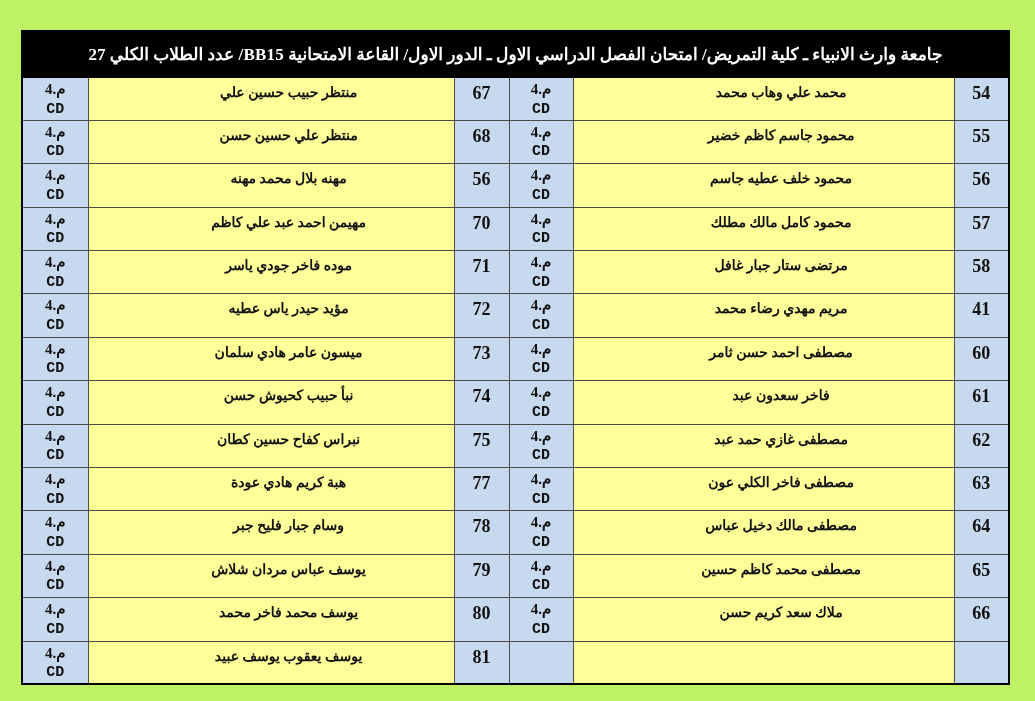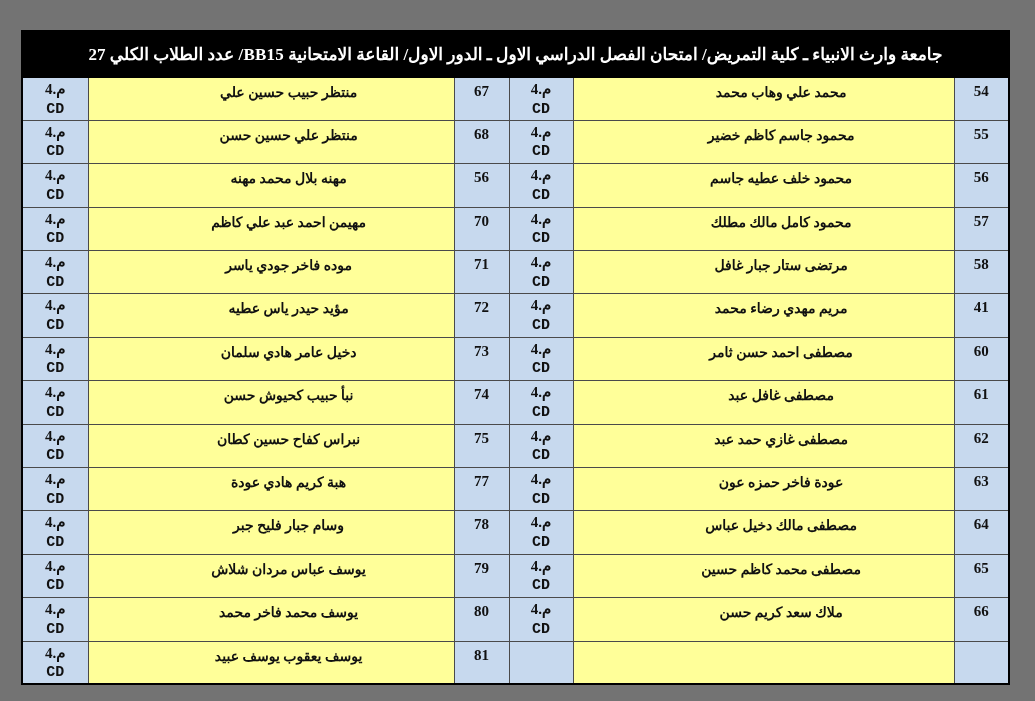--- a/index.html
+++ b/index.html
@@ -5,21 +5,21 @@
   html, body {
     margin: 0;
     padding: 0;
     background: #ffffff;
     font-family: "Liberation Serif", "DejaVu Serif", serif;
   }
   .page {
     position: relative;
     width: 1035px;
     height: 701px;
-    background: #737373;
+    background: #bef264;
     overflow: hidden;
   }
   table.exam-table {
     position: absolute;
     left: 21px;
     top: 30px;
     width: 987px;
     border-collapse: collapse;
     table-layout: fixed;
     border: 2px solid #000000;
@@ -41,21 +41,21 @@
     border: 1px solid #4a4a4a;
     vertical-align: top;
     text-align: center;
     font-weight: bold;
     color: #111111;
     padding: 0;
     overflow: hidden;
   }
   td.num {
     background: #c7d9ee;
-    font-size: 15px;
+    font-size: 18px;
     padding-top: 5px;
   }
   td.name {
     background: #ffff99;
     font-size: 14px;
     padding-top: 6px;
     padding-left: 35px;
   }
   td.room {
     background: #c7d9ee;
@@ -169,29 +169,29 @@
           </td>
       </tr>
       <tr>
         <td class="num">60</td>
         <td class="name">مصطفى احمد حسن ثامر</td>
         <td class="room">
             <div class="l1">م.4</div>
             <div class="l2">CD</div>
           </td>
         <td class="num">73</td>
-        <td class="name">دخيل عامر هادي سلمان</td>
+        <td class="name">ميسون عامر هادي سلمان</td>
         <td class="room">
             <div class="l1">م.4</div>
             <div class="l2">CD</div>
           </td>
       </tr>
       <tr>
         <td class="num">61</td>
-        <td class="name">مصطفى غافل عبد</td>
+        <td class="name">فاخر سعدون عبد</td>
         <td class="room">
             <div class="l1">م.4</div>
             <div class="l2">CD</div>
           </td>
         <td class="num">74</td>
         <td class="name">نبأ حبيب كحيوش حسن</td>
         <td class="room">
             <div class="l1">م.4</div>
             <div class="l2">CD</div>
           </td>
@@ -205,21 +205,21 @@
           </td>
         <td class="num">75</td>
         <td class="name">نبراس كفاح حسين كطان</td>
         <td class="room">
             <div class="l1">م.4</div>
             <div class="l2">CD</div>
           </td>
       </tr>
       <tr>
         <td class="num">63</td>
-        <td class="name">عودة فاخر حمزه عون</td>
+        <td class="name">مصطفى فاخر الكلي عون</td>
         <td class="room">
             <div class="l1">م.4</div>
             <div class="l2">CD</div>
           </td>
         <td class="num">77</td>
         <td class="name">هبة كريم هادي عودة</td>
         <td class="room">
             <div class="l1">م.4</div>
             <div class="l2">CD</div>
           </td>

